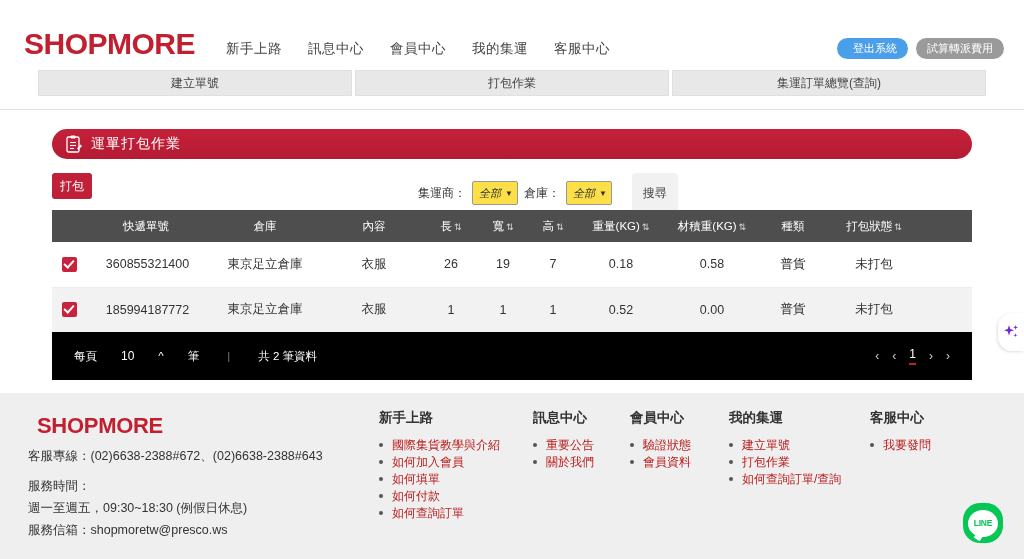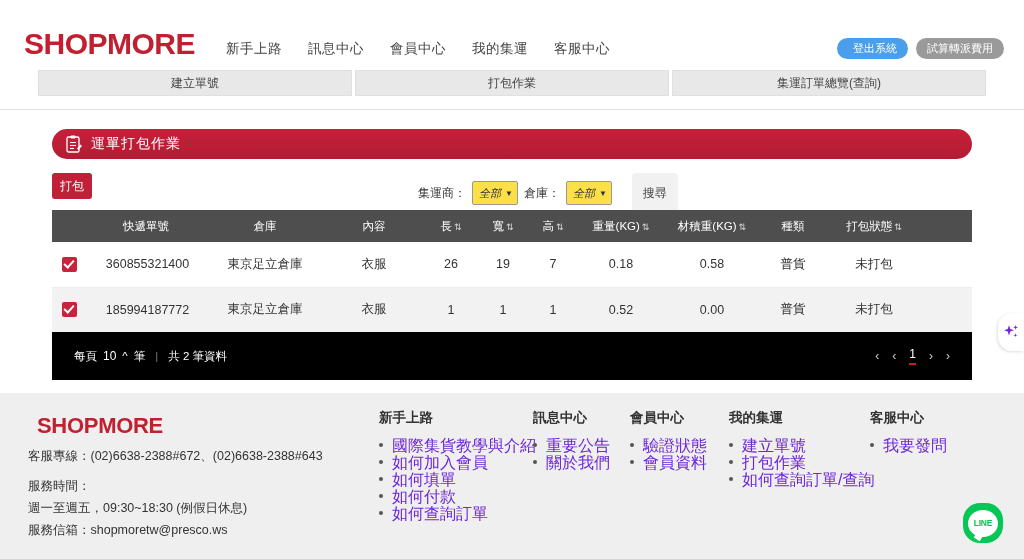--- a/index.html
+++ b/index.html
@@ -127,21 +127,21 @@
     border-width: 0 2px 2px 0; transform: rotate(42deg);
   }
   td.cell-id { text-align: left; padding-left: 4px; }
 
   .tfoot {
     position: absolute; left: 52px; width: 920px; height: 48px;
     background: #000000; color: #ffffff;
     display: flex; align-items: center; justify-content: space-between;
     padding: 0 22px; font-size: 11.5px;
   }
-  .perpage { display: flex; align-items: center; gap: 6px; }
+  .perpage { display: flex; align-items: center; gap: 24px; }
   .perpage .num { font-size: 12px; }
   .divider { color: #777; margin: 0 4px; }
   .pager { display: flex; align-items: center; gap: 13px; font-size: 12px; color: #cfcfcf; }
   .pager .pg-active {
     color: #ffffff; border-bottom: 2px solid #c0202f; padding-bottom: 2px;
   }
 
   
   .sparkle {
     position: absolute; right: 0; top: 203px;
@@ -168,21 +168,21 @@
   .fcols {
     position: absolute; left: 379px; top: 16px; display: flex; gap: 0;
   }
   .fcol { width: 0; }
   .fcol-head {
     font-size: 13.5px; color: #333; font-weight: bold; margin-bottom: 10px;
     white-space: nowrap;
   }
   .fcol ul { list-style: none; margin: 0; padding: 0; }
   .fcol li {
-    font-size: 16px; color: #6d28d9; line-height: 17px; white-space: nowrap;
+    font-size: 12px; color: #b91c1c; line-height: 17px; white-space: nowrap;
     position: relative; padding-left: 13px;
   }
   .fcol li::before {
     content: ""; position: absolute; left: 0; top: 6px;
     width: 4px; height: 4px; border-radius: 50%; background: #555;
   }
   .line-btn {
     position: absolute; right: 21px; bottom: 16px;
     width: 40px; height: 40px; background: #06c755; border-radius: 17px;
     display: flex; align-items: center; justify-content: center;

